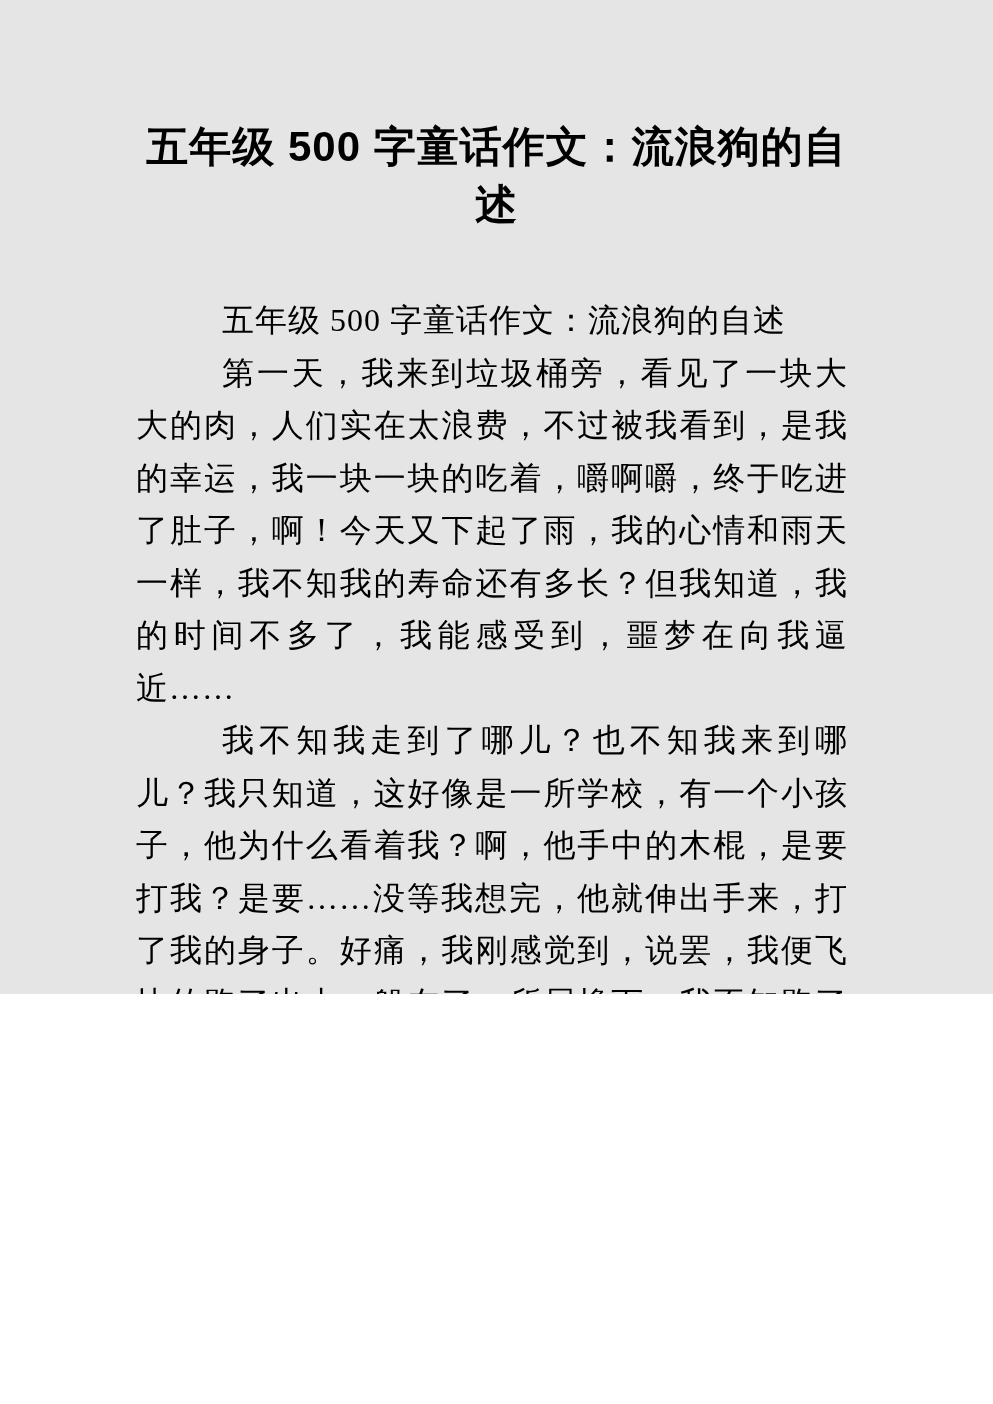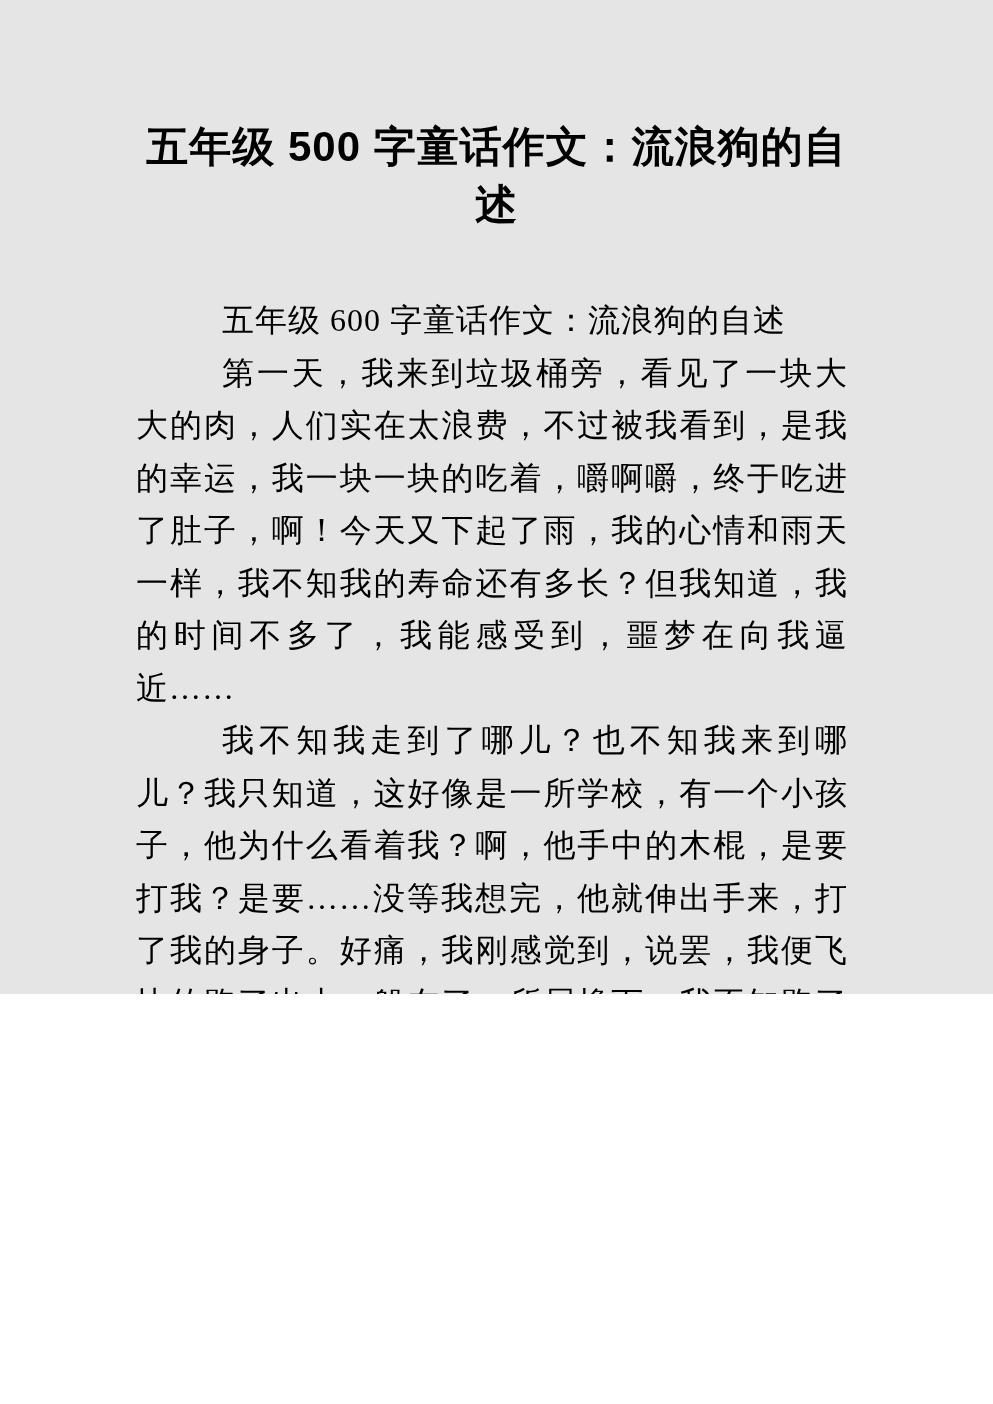--- a/index.html
+++ b/index.html
@@ -50,18 +50,18 @@
 <body>
 
 <div class="page">
 
   <h1 class="doc-title">
     <span class="title-line">五年级 500 字童话作文：流浪狗的自</span>
     <span class="title-line">述</span>
   </h1>
 
   <div class="doc-body">
-    <p>五年级 600 字童话作文：流浪狗的自述</p>
+    <p>五年级 500 字童话作文：流浪狗的自述</p>
     <p>第一天，我来到垃圾桶旁，看见了一块大大的肉，人们实在太浪费，不过被我看到，是我的幸运，我一块一块的吃着，嚼啊嚼，终于吃进了肚子，啊！今天又下起了雨，我的心情和雨天一样，我不知我的寿命还有多长？但我知道，我的时间不多了，我能感受到，噩梦在向我逼近……</p>
     <p>我不知我走到了哪儿？也不知我来到哪儿？我只知道，这好像是一所学校，有一个小孩子，他为什么看着我？啊，他手中的木棍，是要打我？是要……没等我想完，他就伸出手来，打了我的身子。好痛，我刚感觉到，说罢，我便飞快的跑了出去，躲在了一所屋檐下，我不知跑了多久？才感觉到安全，我的身子已经肿了，真的好疼！我舔了舔，继续走了下去……</p>
   </div>
 
 </div>
 
 </body></html>

